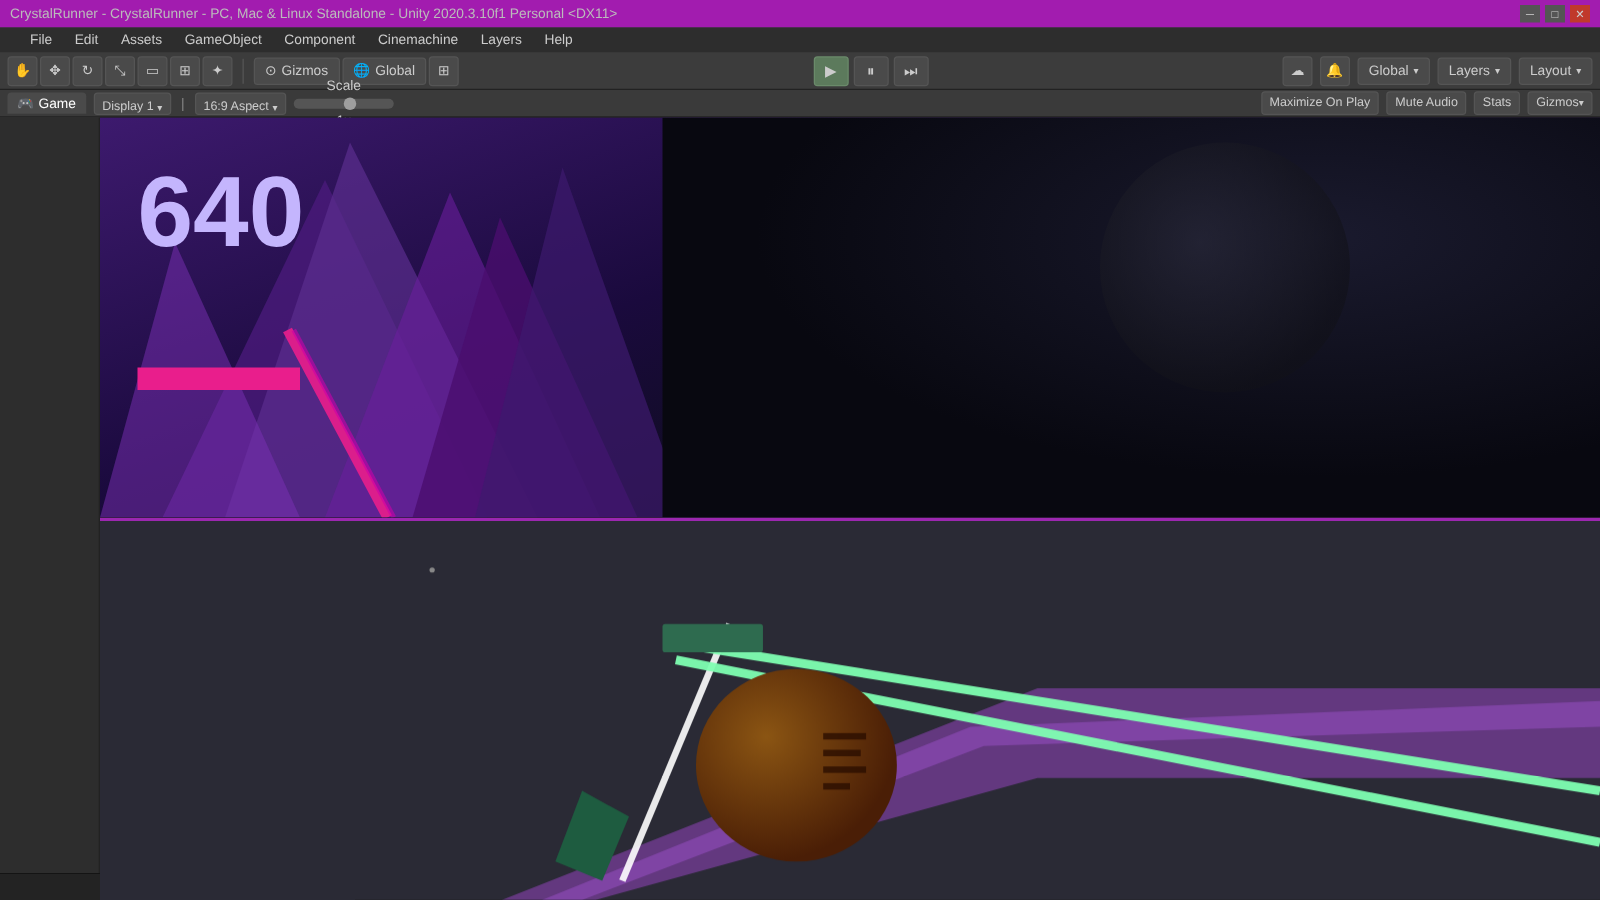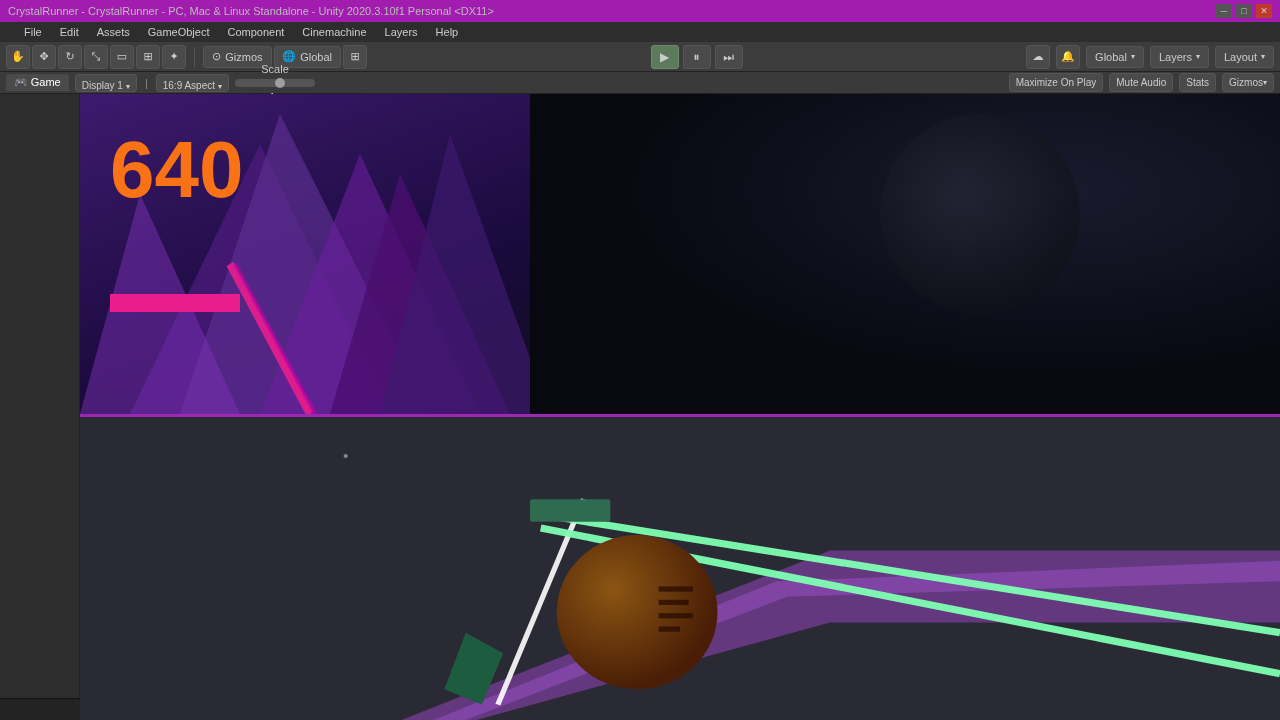--- a/index.html
+++ b/index.html
@@ -228,21 +228,21 @@
       background: linear-gradient(160deg, #3d1a6e 0%, #1a0a3d 40%, #0d0d1a 70%, #0a0a14 100%);
     }
 
     
     #score {
       position: absolute;
       top: 30px;
       left: 30px;
       font-size: 80px;
       font-weight: bold;
-      color: #f97316;
+      color: #c4b5fd;
       font-family: Arial, sans-serif;
       z-index: 10;
       text-shadow: none;
     }
 
     
     #pink-bar {
       position: absolute;
       top: 200px;
       left: 30px;

